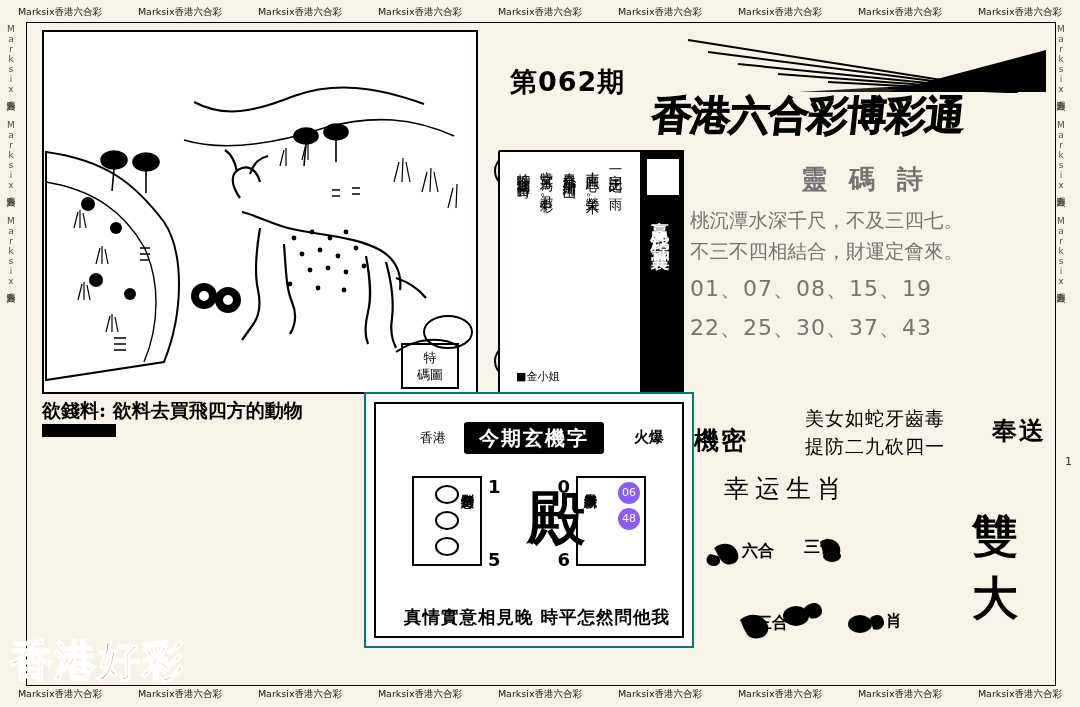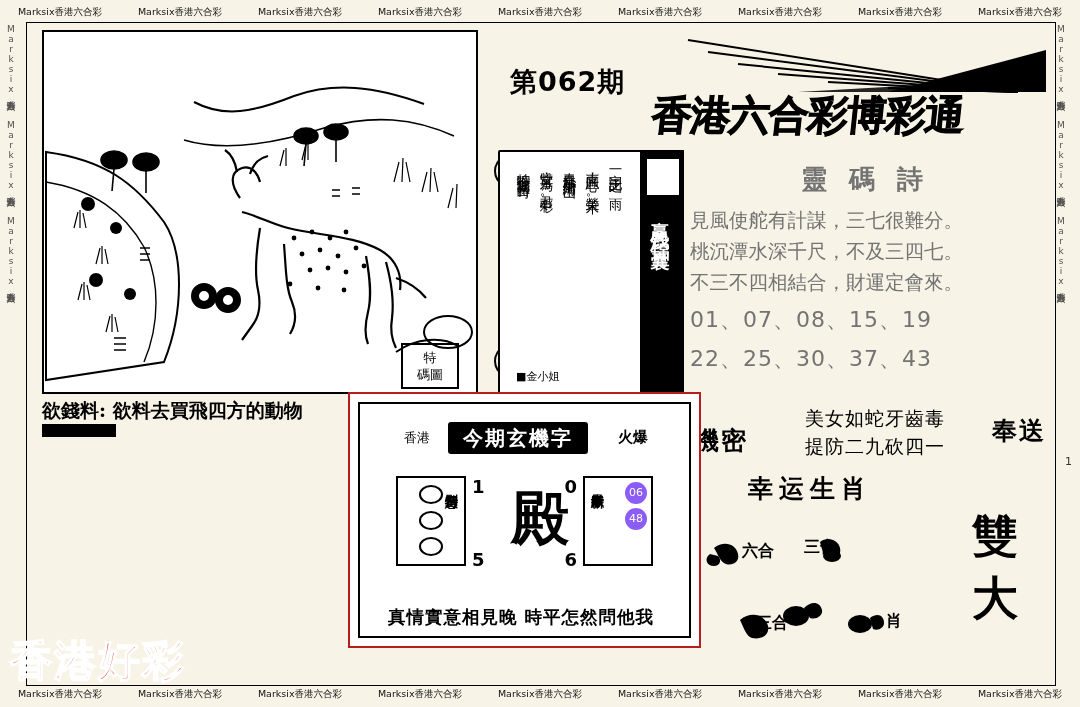--- a/index.html
+++ b/index.html
@@ -63,29 +63,29 @@
 
   
   .secret{position:absolute;left:694px;top:404px;width:360px;height:56px;}
   .secret .lab{position:absolute;font-size:25px;font-weight:bold;font-family:"DejaVu Serif","Liberation Serif",serif;}
   .secret .l{left:0;top:20px;letter-spacing:2px;}
   .secret .r{right:8px;top:10px;letter-spacing:2px;}
   .secret .mid{position:absolute;left:70px;top:0;width:222px;text-align:center;}
   .secret .mid div{font-size:19px;line-height:28px;font-family:"DejaVu Serif","Liberation Serif",serif;letter-spacing:1px;}
 
   
-  .lucky{position:absolute;left:724px;top:472px;font-size:25px;font-weight:bold;letter-spacing:6px;font-family:"DejaVu Serif","Liberation Serif",serif;margin-left:24px;}
+  .lucky{position:absolute;left:724px;top:472px;font-size:25px;font-weight:normal;letter-spacing:6px;font-family:"DejaVu Serif","Liberation Serif",serif;}
   .zodiac{position:absolute;left:700px;top:520px;width:230px;height:140px;}
 
   
   .bigword{position:absolute;right:30px;top:505px;width:110px;text-align:center;}
   .bigword div{font-size:46px;font-weight:bold;line-height:62px;font-family:"DejaVu Serif","Liberation Serif",serif;}
 
   
-  .mystic{position:absolute;left:348px;top:392px;width:326px;height:252px;background:#fff;border:2px solid #b91c1c;padding-left:23px;}
+  .mystic{position:absolute;left:364px;top:392px;width:326px;height:252px;background:#fff;border:2px solid #0f766e;}
   .mystic-inner{position:absolute;inset:8px;border:2px solid #000;}
   .mystic-hdr{position:absolute;left:44px;top:18px;width:238px;height:34px;}
   .mystic-hdr .pill{position:absolute;left:44px;top:0;width:140px;height:32px;background:#000;color:#fff;font-size:20px;font-weight:bold;text-align:center;line-height:32px;letter-spacing:2px;border-radius:3px;}
   .mystic-hdr .lft{position:absolute;left:0;top:7px;font-size:13px;}
   .mystic-hdr .rgt{position:absolute;right:-6px;top:6px;font-size:15px;font-weight:bold;color:#000;margin-left:12px;}
   .big-char{position:absolute;left:134px;top:76px;width:92px;text-align:center;font-size:58px;font-weight:bold;font-family:"DejaVu Serif","Liberation Serif",serif;}
   .cornernum{position:absolute;font-size:18px;font-weight:bold;}
   .boxA{position:absolute;left:36px;top:72px;width:66px;height:86px;border:2px solid #000;}
   .boxA .ov{width:20px;height:15px;border:2px solid #000;border-radius:50%;margin:7px auto 0;}
   .boxA .vt{position:absolute;right:4px;top:6px;writing-mode:vertical-rl;text-orientation:upright;font-size:13px;font-weight:bold;line-height:17px;}
@@ -277,21 +277,20 @@
     </div>
   </div>
 
   <div class="banner">
     <div class="cap"></div>
     <div class="bt">赢钱锦囊</div>
   </div>
 
   <div class="poem">
     <h2>靈碼詩</h2>
-    <p>見風使舵有計謀，三七很難分。</p>
     <p>桃沉潭水深千尺，不及三四七。</p>
     <p>不三不四相結合，財運定會來。</p>
     <div class="nums">01、07、08、15、19</div>
     <div class="nums">22、25、30、37、43</div>
   </div>
 
   <div class="secret">
     <div class="lab l">機密</div>
     <div class="mid">
       <div>美女如蛇牙齒毒</div>

